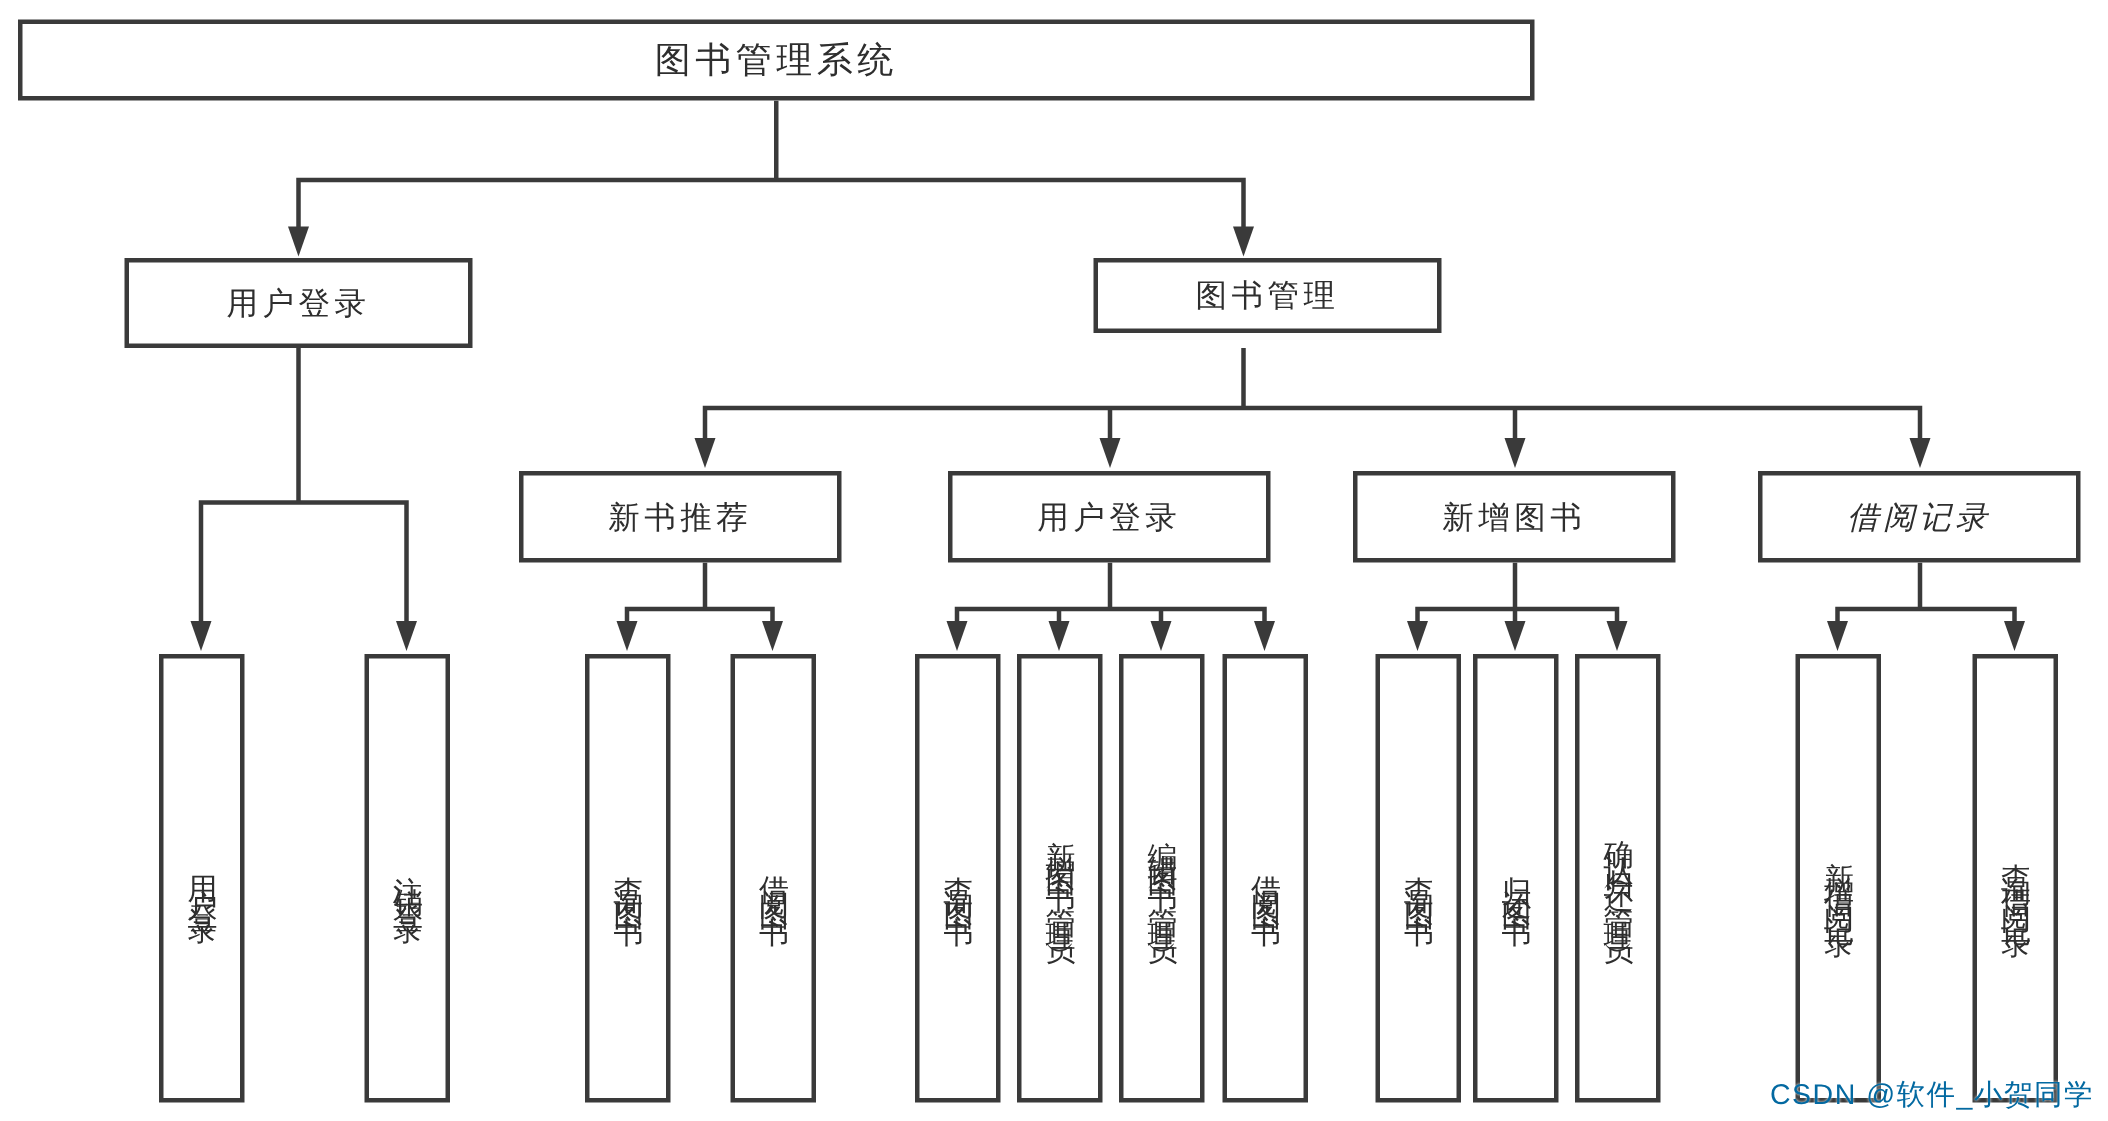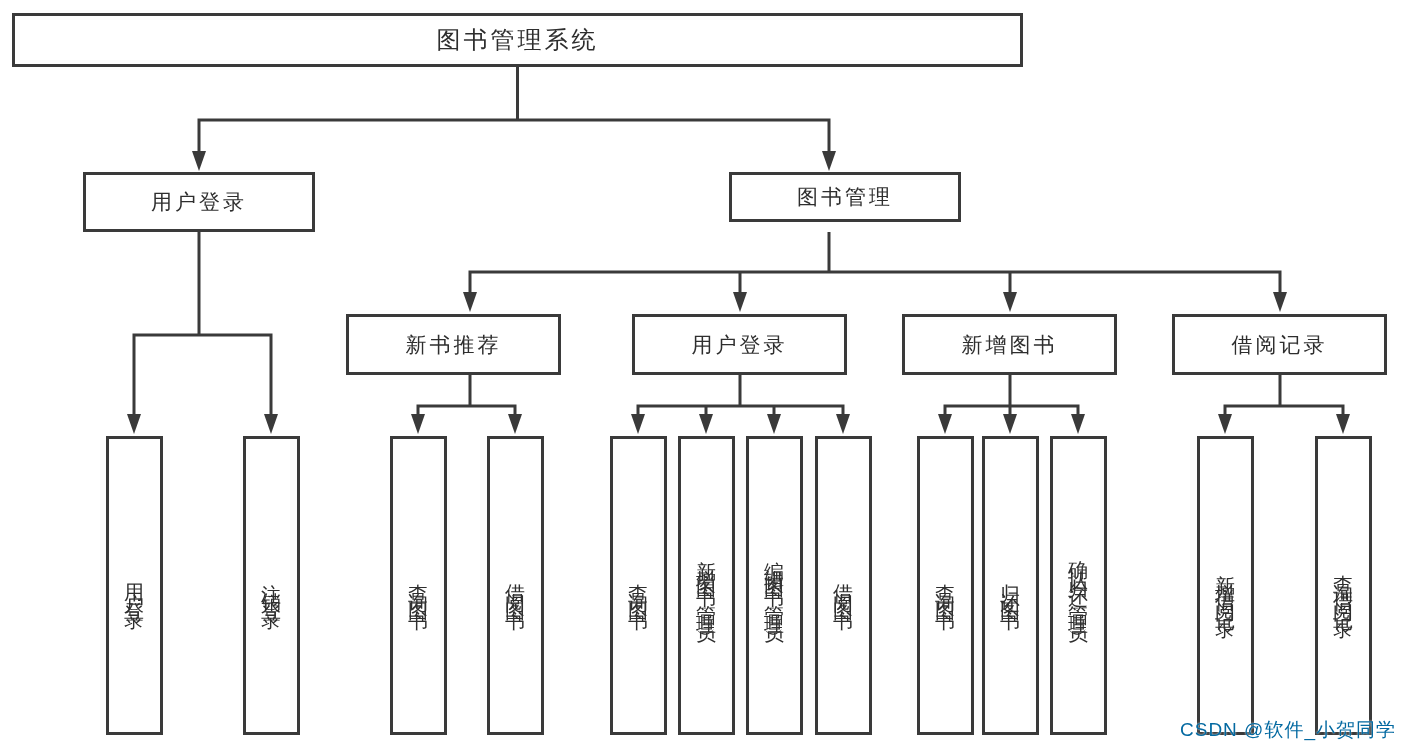--- a/index.html
+++ b/index.html
@@ -31,21 +31,21 @@
     white-space:nowrap;
   }
   
   #root-box        { left:12px;   top:13px;  width:1011px; height:54px; }
   #l2-user-login   { left:83px;   top:172px; width:232px;  height:60px; }
   #l2-book-mgmt    { left:729px;  top:172px; width:232px;  height:50px; }
   .l3 { top:314px; width:215px; height:61px; }
   #l3-new-book       { left:346px; }
   #l3-book-borrow    { left:632px; }
   #l3-current-borrow { left:902px; }
-  #l3-borrow-records { left:1172px; }
+  #l3-borrow-records { left:1172px;font-style:italic; }
   .leaf { top:436px; width:57px; height:299px; }
   #leaf-a1 { left:106px; }
   #leaf-a2 { left:243px; }
   #leaf-b1 { left:390px; }
   #leaf-b2 { left:487px; }
   #leaf-c1 { left:610px; }
   #leaf-c2 { left:678px; }
   #leaf-c3 { left:746px; }
   #leaf-c4 { left:815px; }
   #leaf-d1 { left:917px; }

